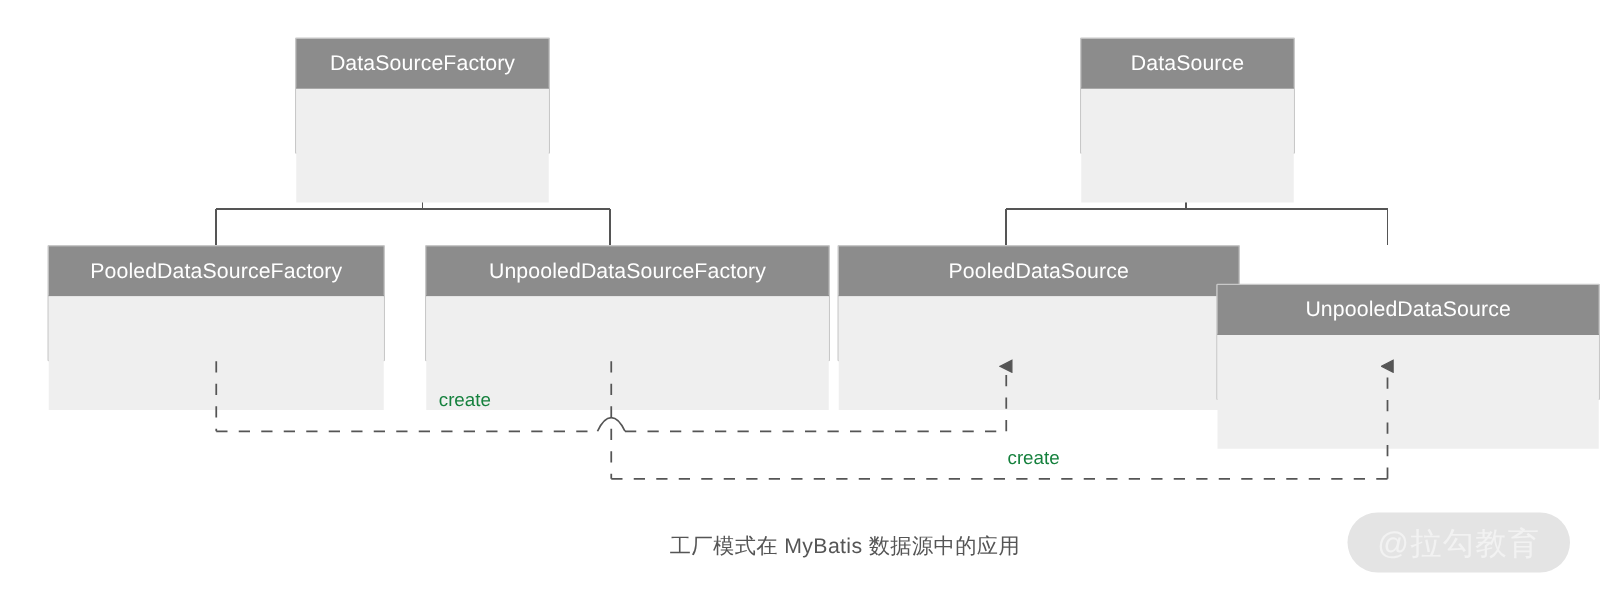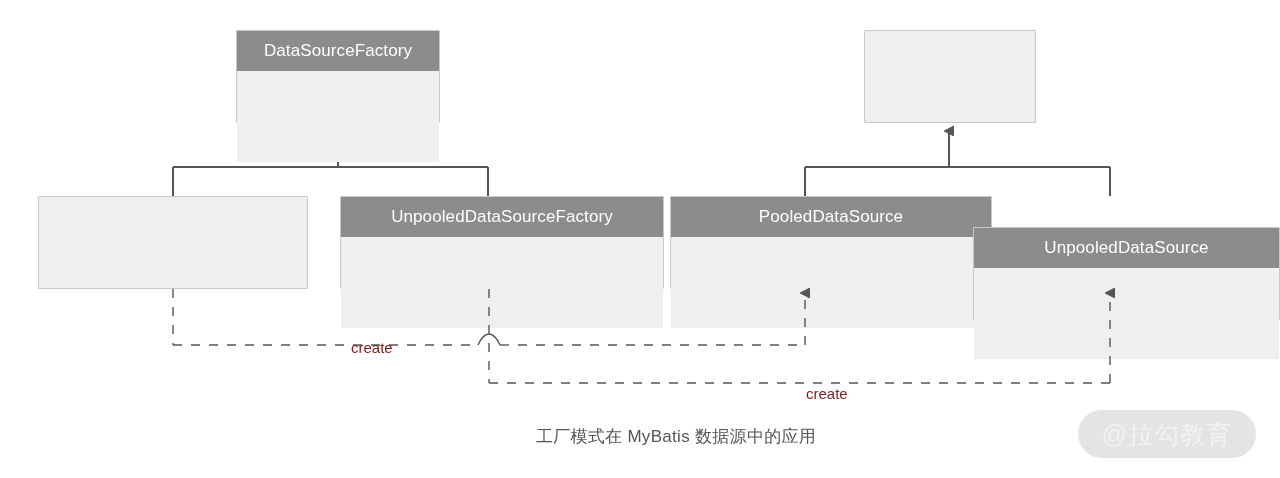--- a/index.html
+++ b/index.html
@@ -77,23 +77,22 @@
     align-items: center;
     justify-content: center;
     color: #f2f2f2;
     font-size: 25px;
     letter-spacing: 1px;
     user-select: none;
   }
   .edge-label {
     position: absolute;
     font-size: 15px;
-    color: #7f1d1d;
+    color: #15803d;
     white-space: nowrap;
-    margin-top: 27px;
   }
 </style>
 </head>
 <body>
 
 <div id="diagram-root">
 
   <svg class="layer" viewBox="0 0 1280 478" xmlns="http://www.w3.org/2000/svg">
     <defs>
       <marker id="hollowTri" markerWidth="11" markerHeight="11" refX="5.2" refY="5.5" orient="auto" markerUnits="userSpaceOnUse">
@@ -122,24 +121,26 @@
       <line x1="1110" y1="167" x2="1110" y2="196"></line>
     </g>
   </svg>
 
   <div class="uml-box" style="left:236px; top:30px; width:204px; height:93px;text-align:center;">
     <div class="uml-header">DataSourceFactory</div>
     <div class="uml-body"></div>
   </div>
 
   <div class="uml-box" style="left:864px; top:30px; width:172px; height:93px;">
+    <div class="uml-header">DataSource</div>
     <div class="uml-body"></div>
   </div>
 
   <div class="uml-box" style="left:38px; top:196px; width:270px; height:93px;">
+    <div class="uml-header">PooledDataSourceFactory</div>
     <div class="uml-body"></div>
   </div>
 
   <div class="uml-box" style="left:340px; top:196px; width:324px; height:93px;">
     <div class="uml-header">UnpooledDataSourceFactory</div>
     <div class="uml-body"></div>
   </div>
 
   <div class="uml-box" style="left:670px; top:196px; width:322px; height:93px;">
     <div class="uml-header">PooledDataSource</div>

